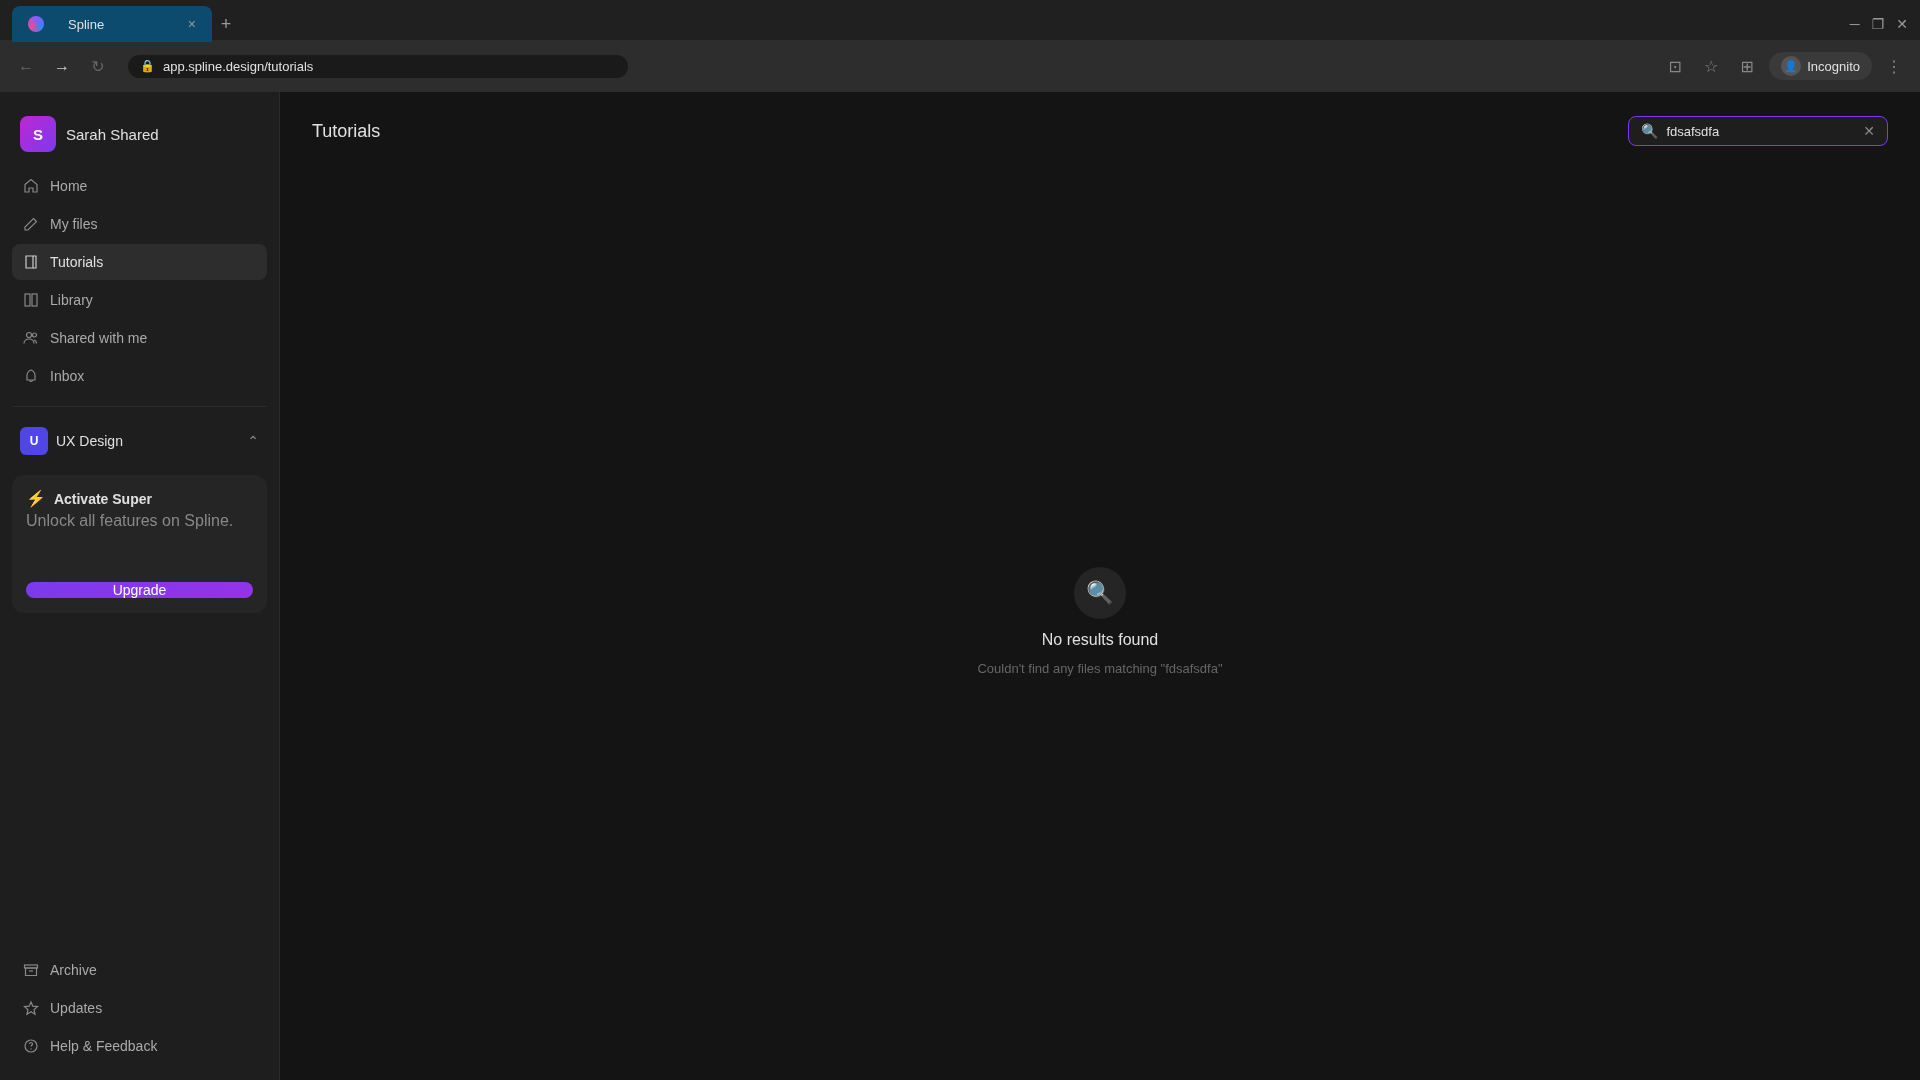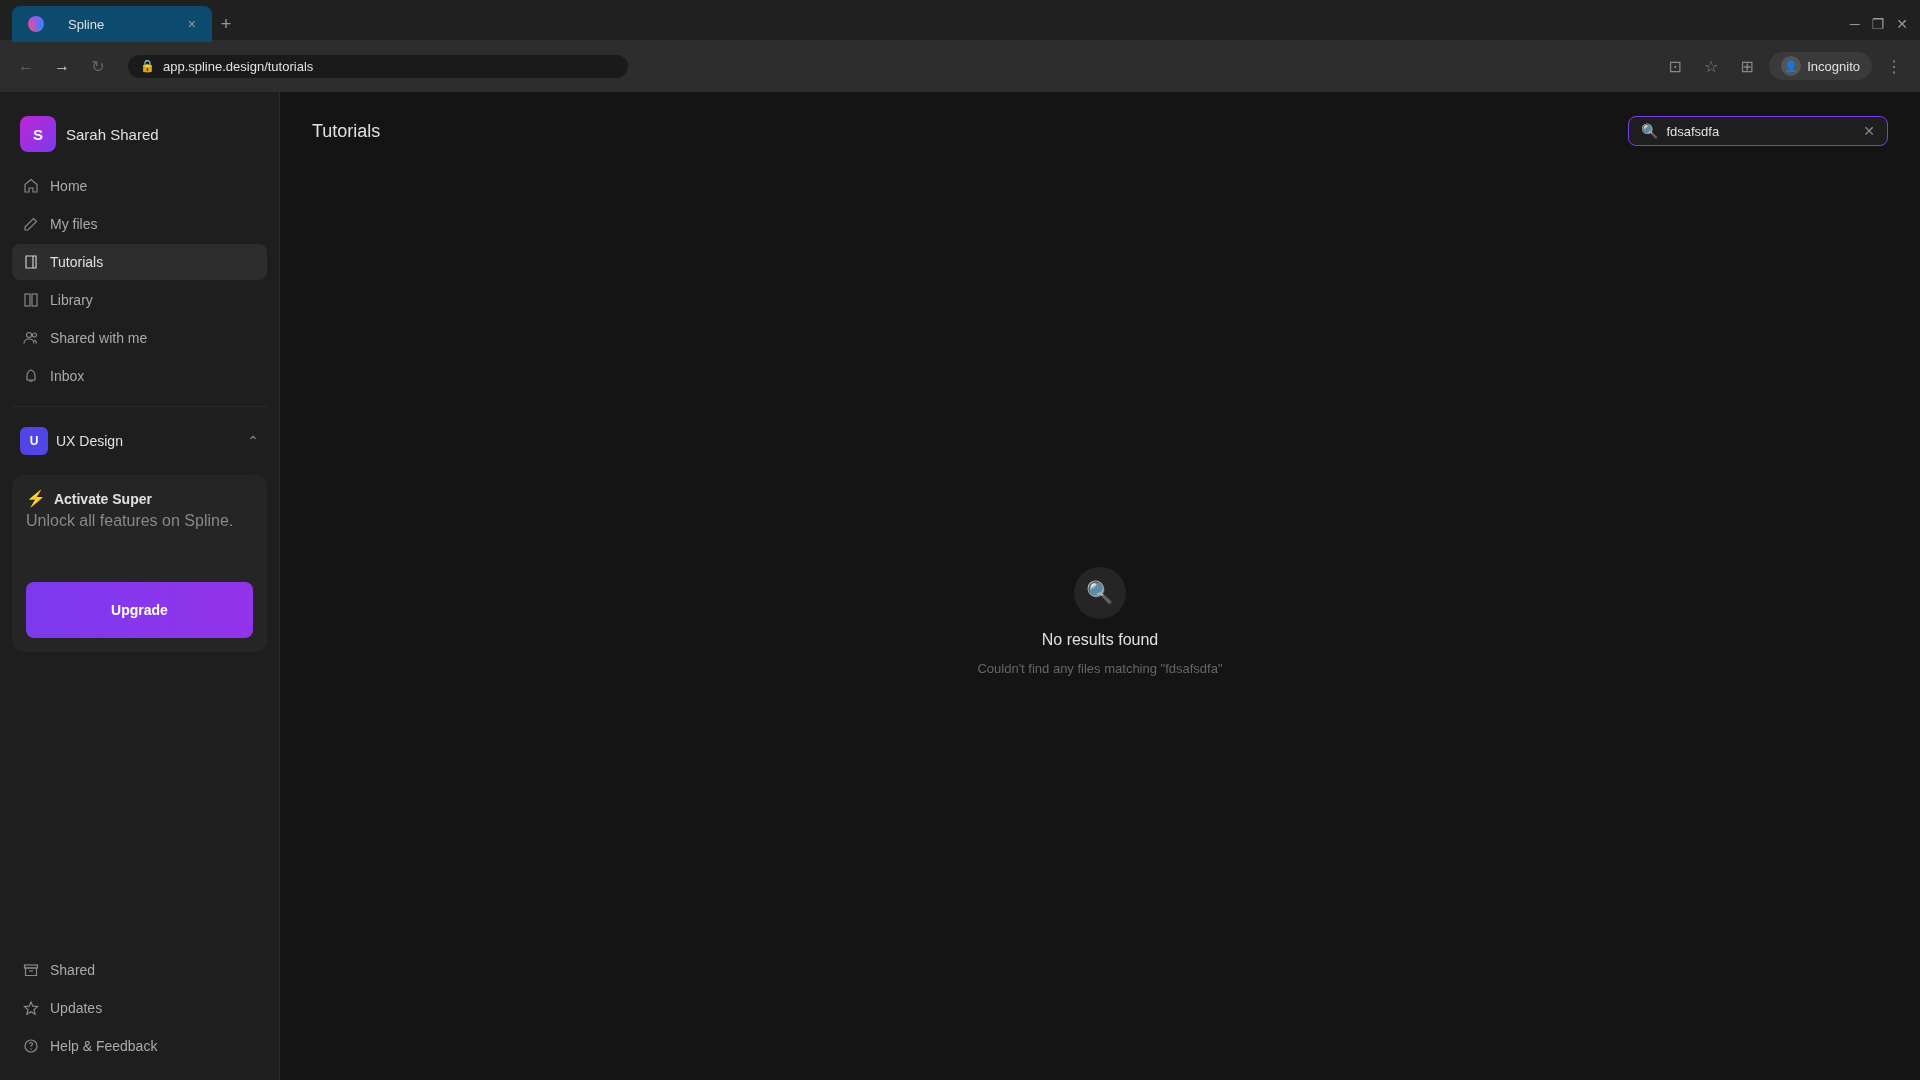--- a/index.html
+++ b/index.html
@@ -291,23 +291,23 @@
       color: #888;
       font-size: 16px;
       margin-bottom: 12px;
     }
     .upgrade-btn {
       width: 100%;
       background: linear-gradient(90deg, #7c3aed, #9333ea);
       color: white;
       border: none;
       border-radius: 8px;
-      padding: 20px;
-      font-size: 14px;
-      font-weight: 700;
+      padding: 0;
+      font-size: 14px;
+      font-weight: 400;
       cursor: pointer;
       margin-top: 40px;
     }
 
     .sidebar-bottom {
       margin-top: auto;
       padding: 0 12px;
       display: flex;
       flex-direction: column;
       gap: 2px;
@@ -520,21 +520,21 @@
 
     <div class="sidebar-bottom">
       <div class="nav-item">
         <div class="nav-icon">
           <svg width="16" height="16" viewBox="0 0 16 16" fill="none">
             <rect x="1.5" y="3" width="13" height="3" stroke="#888" stroke-width="1.2" fill="none"></rect>
             <path d="M2.5 6H13.5V13.5H2.5V6Z" stroke="#888" stroke-width="1.2" fill="none"></path>
             <path d="M6 9H10" stroke="#888" stroke-width="1.2"></path>
           </svg>
         </div>
-        <span>Shared</span>
+        <span>Archive</span>
       </div>
       <div class="nav-item">
         <div class="nav-icon">
           <svg width="16" height="16" viewBox="0 0 16 16" fill="none">
             <path d="M8 2L9.8 6.2L14.5 6.6L11 9.7L12.1 14.3L8 11.8L3.9 14.3L5 9.7L1.5 6.6L6.2 6.2L8 2Z" stroke="#888" stroke-width="1.2" fill="none"></path>
           </svg>
         </div>
         <span>Updates</span>
       </div>
       <div class="nav-item">

